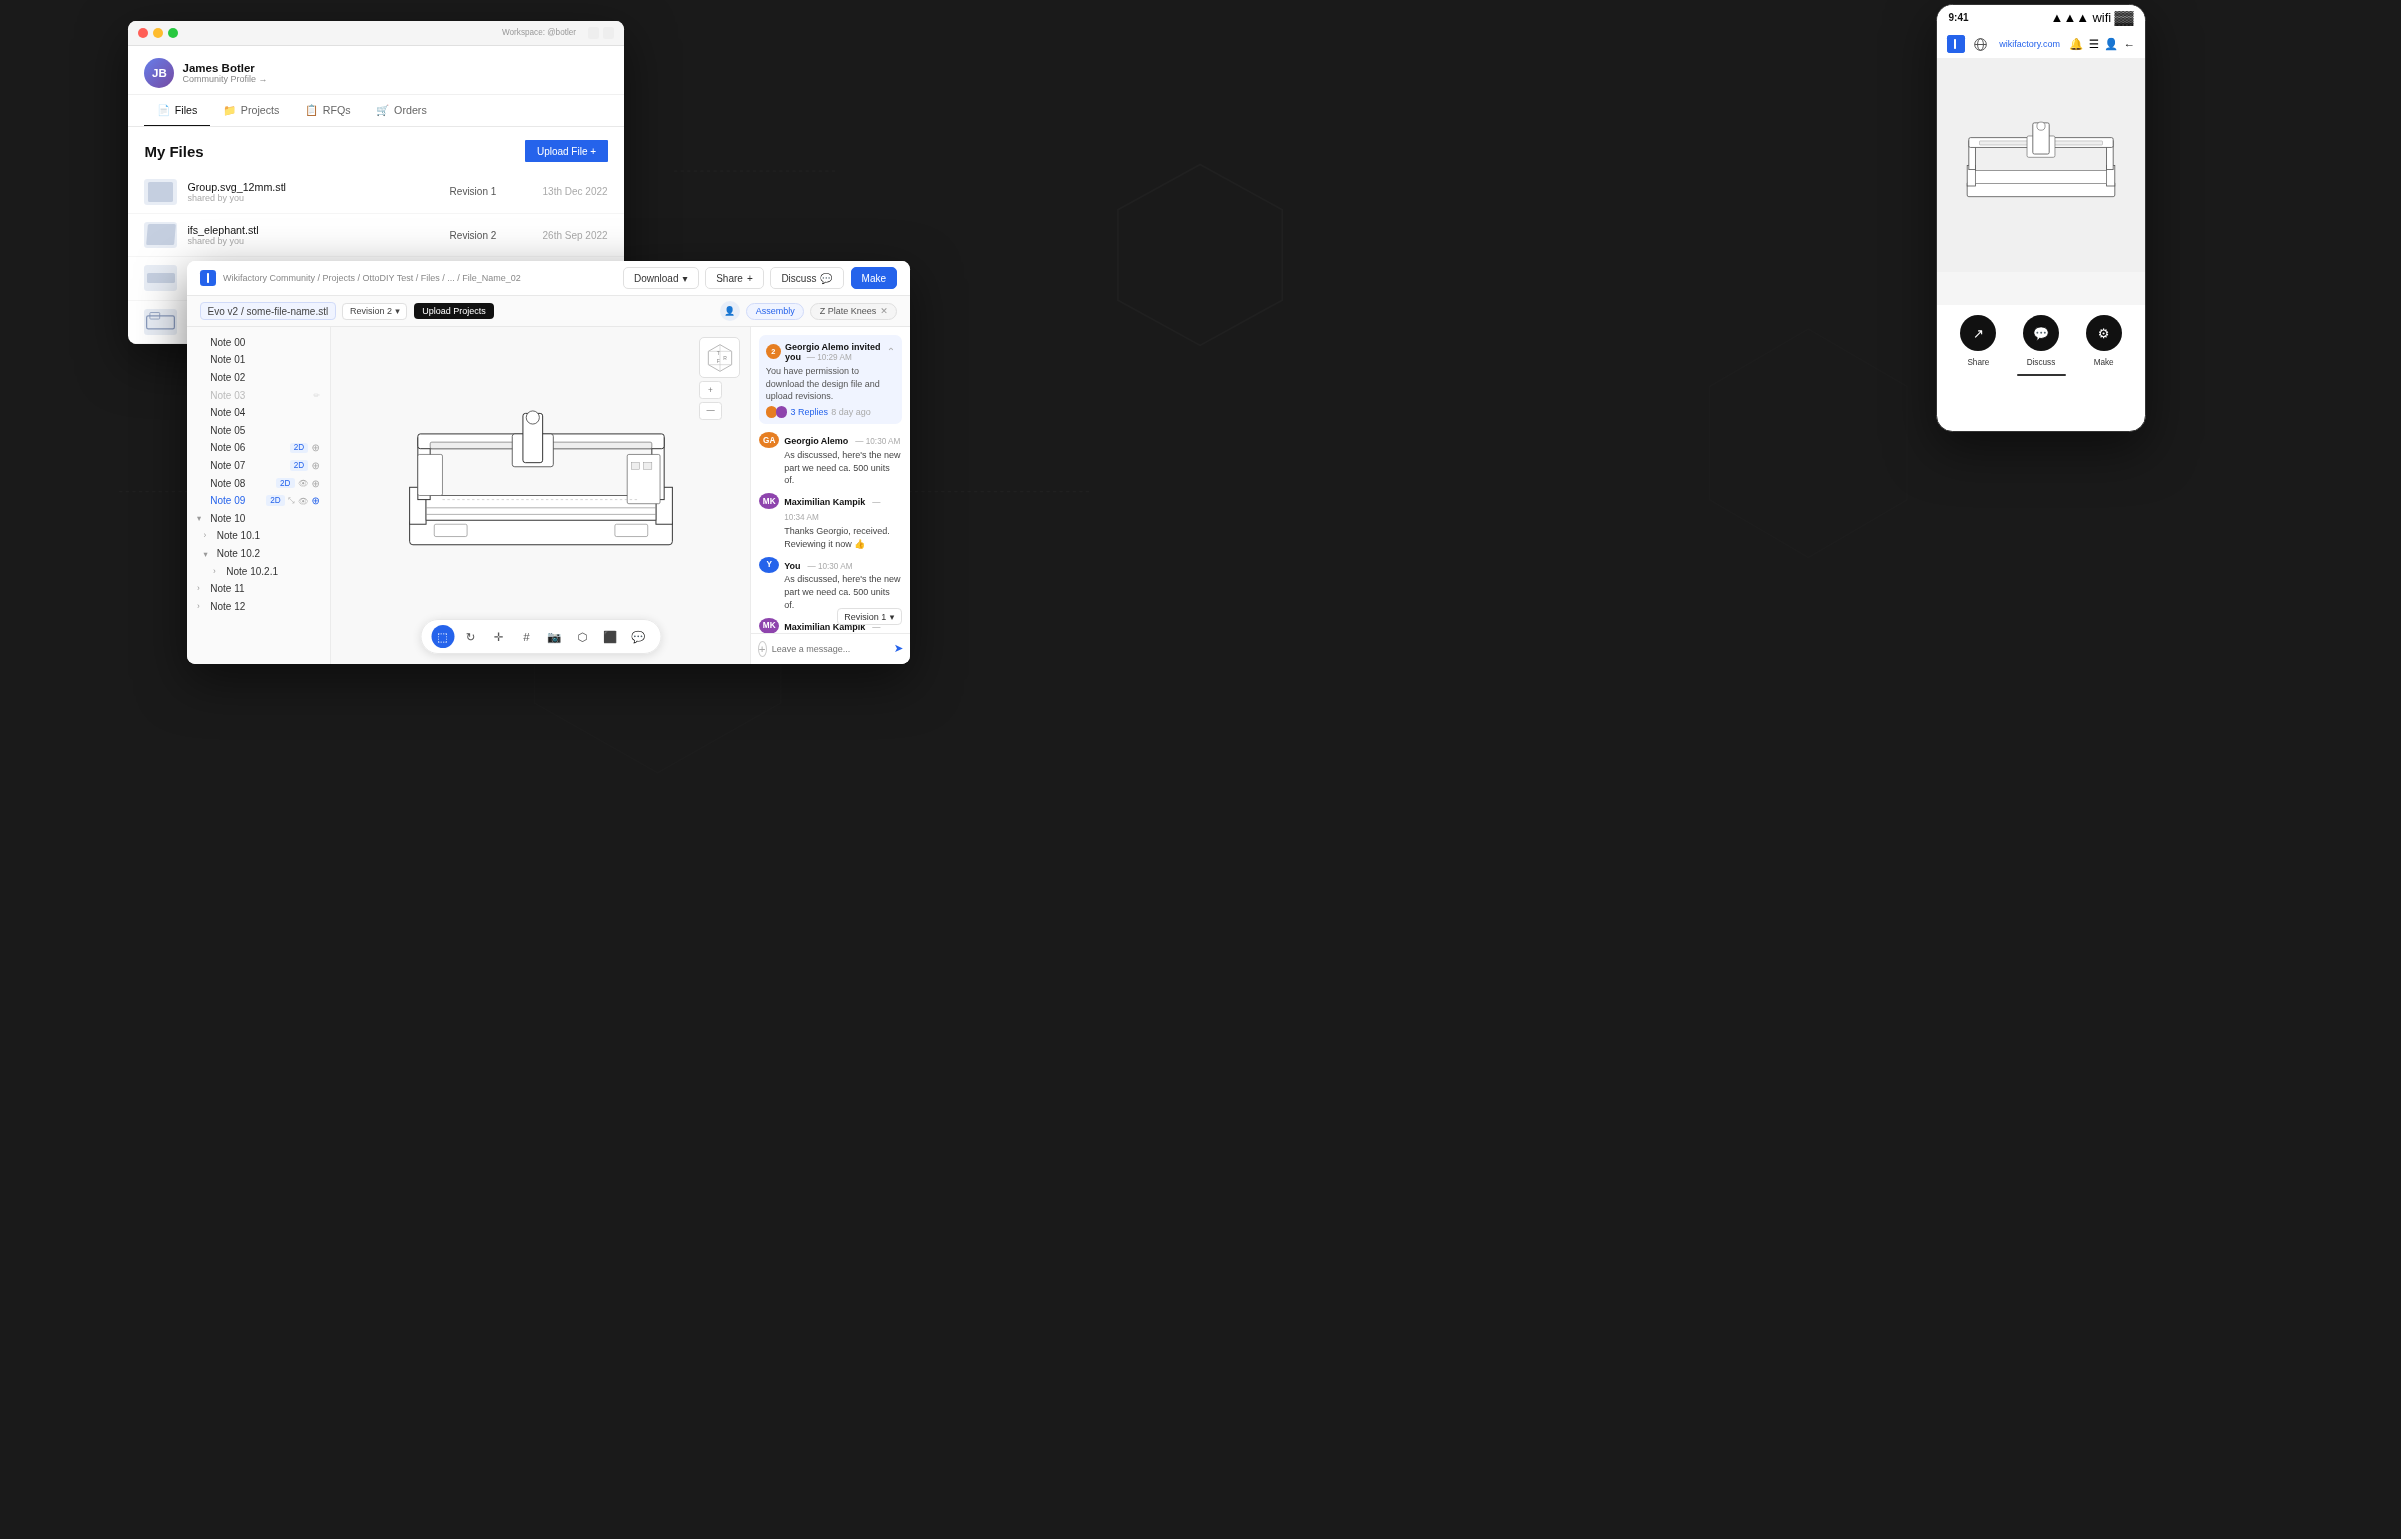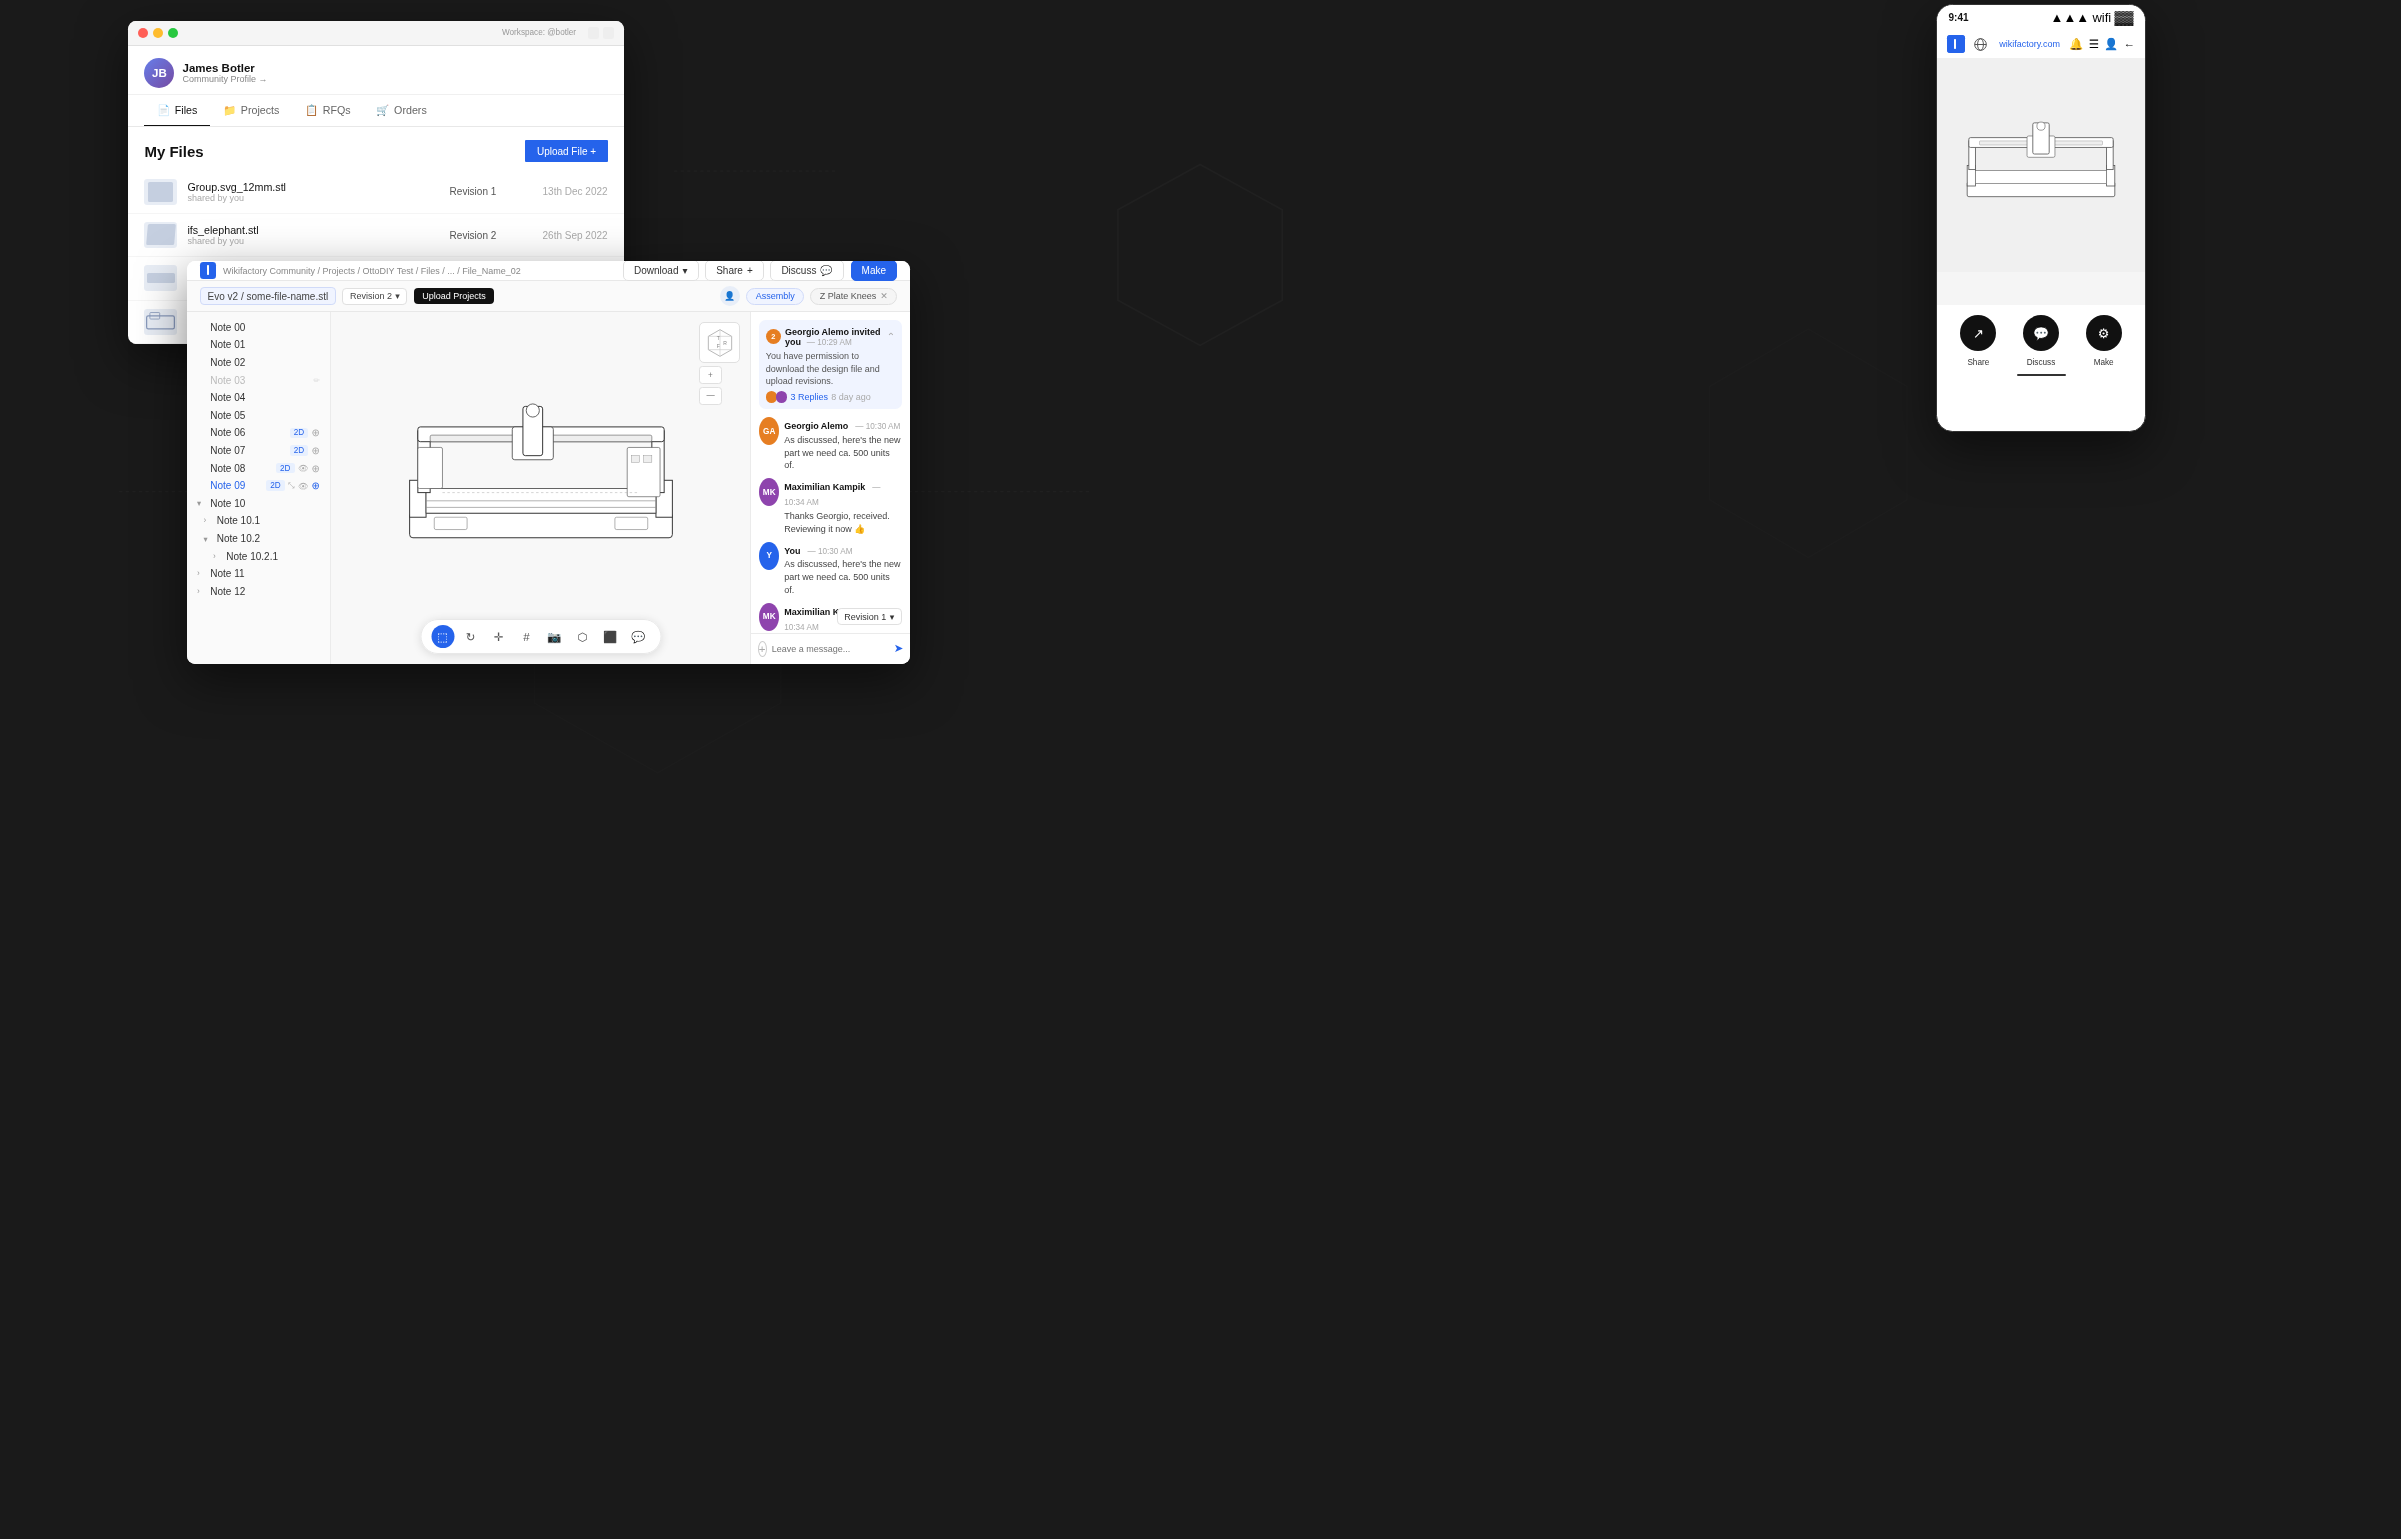--- a/index.html
+++ b/index.html
@@ -137,21 +137,21 @@
       flex-direction: column;
     }
 
     .viewer-topbar {
       background: #fff;
       border-bottom: 0.8px solid #e8e8e8;
       padding: 0 13px;
       display: flex;
       align-items: center;
       gap: 6.6px;
-      height: 20px;
+      height: 35px;
       flex-shrink: 0;
     }
     .viewer-logo {
       width: 16.4px; height: 16.4px;
       background: #2563eb;
       border-radius: 3.3px;
       display: flex; align-items: center; justify-content: center;
     }
     .viewer-logo-bar { width: 2.5px; height: 10px; background: #fff; border-radius: 0.8px; }
     .breadcrumb { font-size: 9px; color: #888; flex: 1; }
@@ -341,21 +341,21 @@
     .chat-notif-title { font-weight: 600; color: #111; font-size: 9px; }
     .chat-notif-body { color: #555; font-size: 9px; line-height: 1.4; }
     .chat-replies-link { color: #2563eb; font-size: 9px; margin-top: 3.3px; display: flex; align-items: center; gap: 3.3px; }
 
     .chat-msg {
       display: flex;
       gap: 5px;
       margin-bottom: 6.6px;
     }
     .chat-msg-avatar {
-      width: 20px; height: 28px; border-radius: 50%;
+      width: 20px; height: 16px; border-radius: 50%;
       flex-shrink: 0;
       font-size: 8.2px;
       color: #fff;
       display: flex; align-items: center; justify-content: center;
       font-weight: 600;
     }
     .chat-msg-content { flex: 1; }
     .chat-msg-name { font-size: 9px; font-weight: 600; color: #111; }
     .chat-msg-time { font-size: 8.2px; color: #aaa; margin-left: 3.3px; }
     .chat-msg-text { font-size: 9px; color: #444; line-height: 1.4; margin-top: 1.6px; }

